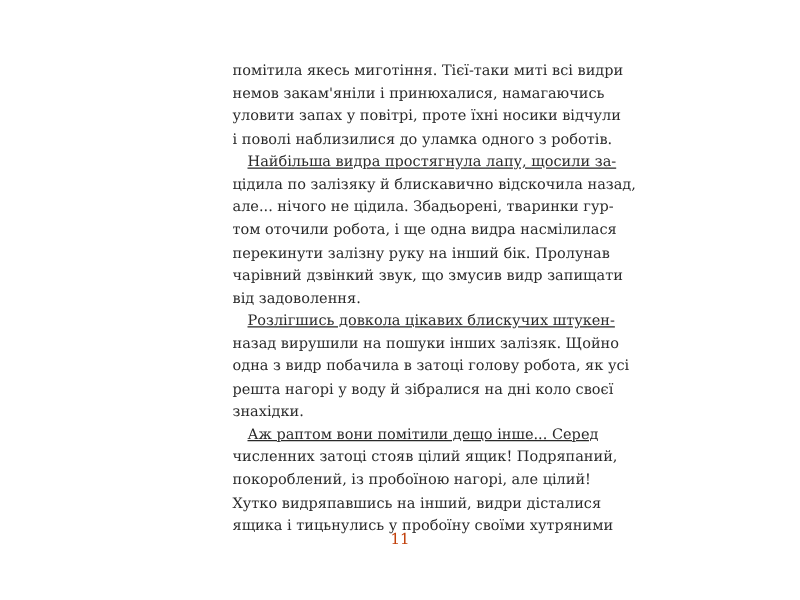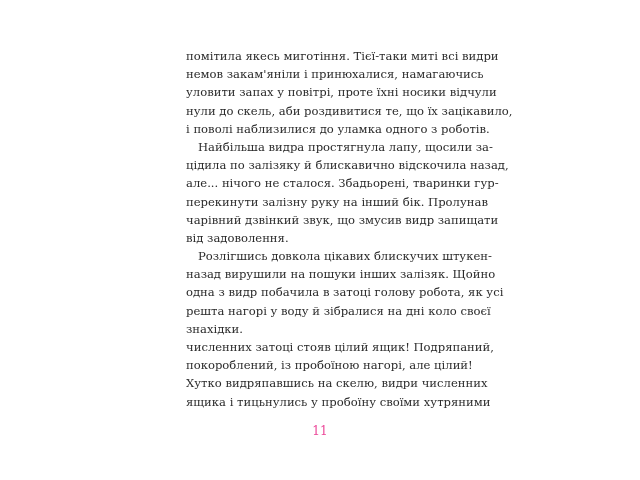--- a/index.html
+++ b/index.html
@@ -31,66 +31,68 @@
       white-space: nowrap;
       text-align: justify;
       text-align-last: justify;
       height: 18.2px;
     }
     .line.last {
       text-align-last: left;
     }
     .line.indent {
       padding-left: 12px;
+      text-decoration: underline;
     }
     .page-number {
       position: absolute;
       left: 0;
       width: 640px;
       top: 424px;
       text-align: center;
       font-family: "DejaVu Serif", "Liberation Serif", serif;
       font-size: 12px;
-      color: #ec4899;
+      color: #c2410c;
     }
   </style>
 </head>
 <body>
 
 <div class="page">
   <div class="text-block">
 
     <div>
       <span class="line">помітила якесь миготіння. Тієї-таки миті всі видри</span>
       <span class="line">немов закам'яніли і принюхалися, намагаючись</span>
       <span class="line">уловити запах у повітрі, проте їхні носики відчули</span>
-      <span class="line">нули до скель, аби роздивитися те, що їх зацікавило,</span>
       <span class="line last">і поволі наблизилися до уламка одного з роботів.</span>
     </div>
 
     <div>
       <span class="line indent">Найбільша видра простягнула лапу, щосили за-</span>
       <span class="line">цідила по залізяку й блискавично відскочила назад,</span>
-      <span class="line">але... нічого не сталося. Збадьорені, тваринки гур-</span>
+      <span class="line">але... нічого не цідила. Збадьорені, тваринки гур-</span>
+      <span class="line">том оточили робота, і ще одна видра насмілилася</span>
       <span class="line">перекинути залізну руку на інший бік. Пролунав</span>
       <span class="line">чарівний дзвінкий звук, що змусив видр запищати</span>
       <span class="line last">від задоволення.</span>
     </div>
 
     <div>
       <span class="line indent">Розлігшись довкола цікавих блискучих штукен-</span>
       <span class="line">назад вирушили на пошуки інших залізяк. Щойно</span>
       <span class="line">одна з видр побачила в затоці голову робота, як усі</span>
       <span class="line">решта нагорі у воду й зібралися на дні коло своєї</span>
       <span class="line last">знахідки.</span>
     </div>
 
     <div>
+      <span class="line indent">Аж раптом вони помітили дещо інше... Серед</span>
       <span class="line">численних затоці стояв цілий ящик! Подряпаний,</span>
       <span class="line">покороблений, із пробоїною нагорі, але цілий!</span>
-      <span class="line">Хутко видряпавшись на скелю, видри численних</span>
+      <span class="line">Хутко видряпавшись на інший, видри дісталися</span>
       <span class="line">ящика і тицьнулись у пробоїну своїми хутряними</span>
 
     </div>
   </div>
 
   <div class="page-number">11</div>
 </div>
 
 </body></html>

